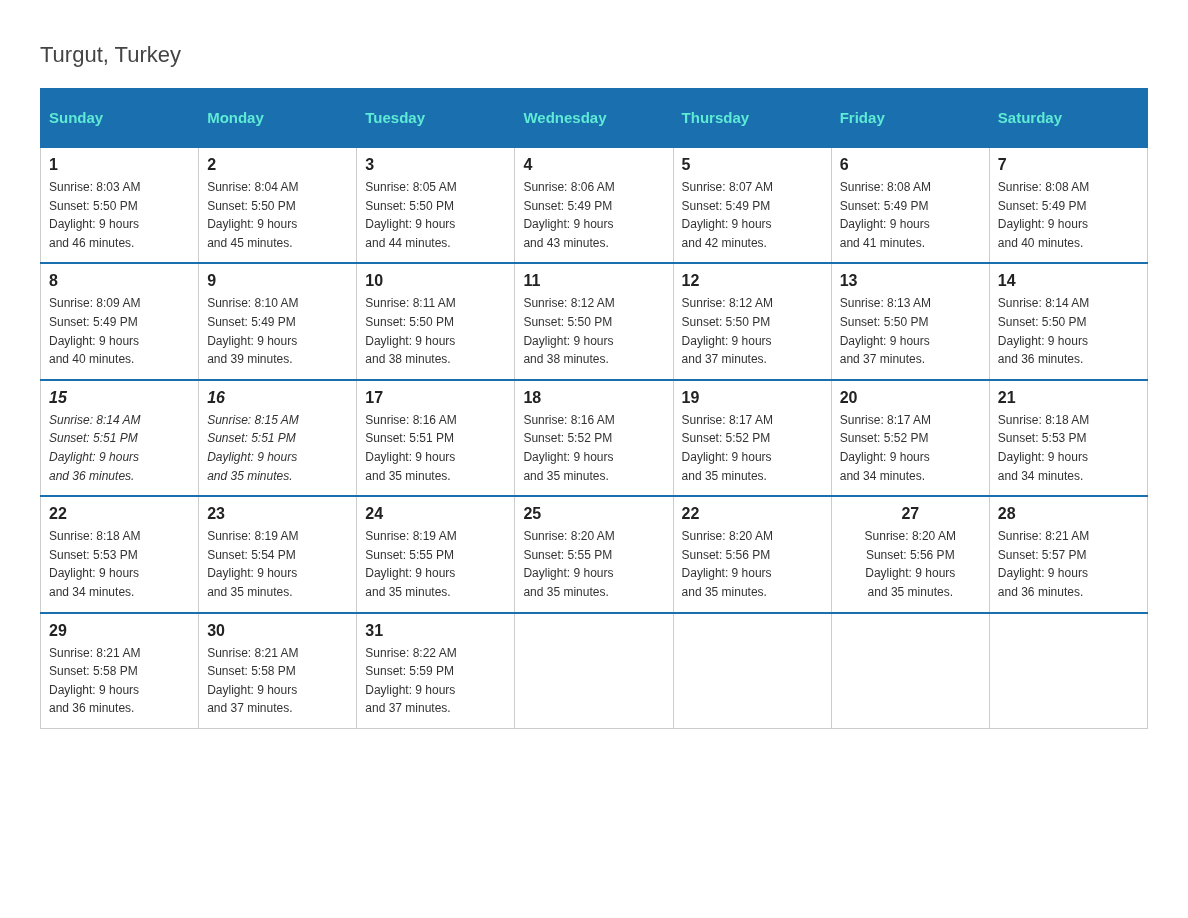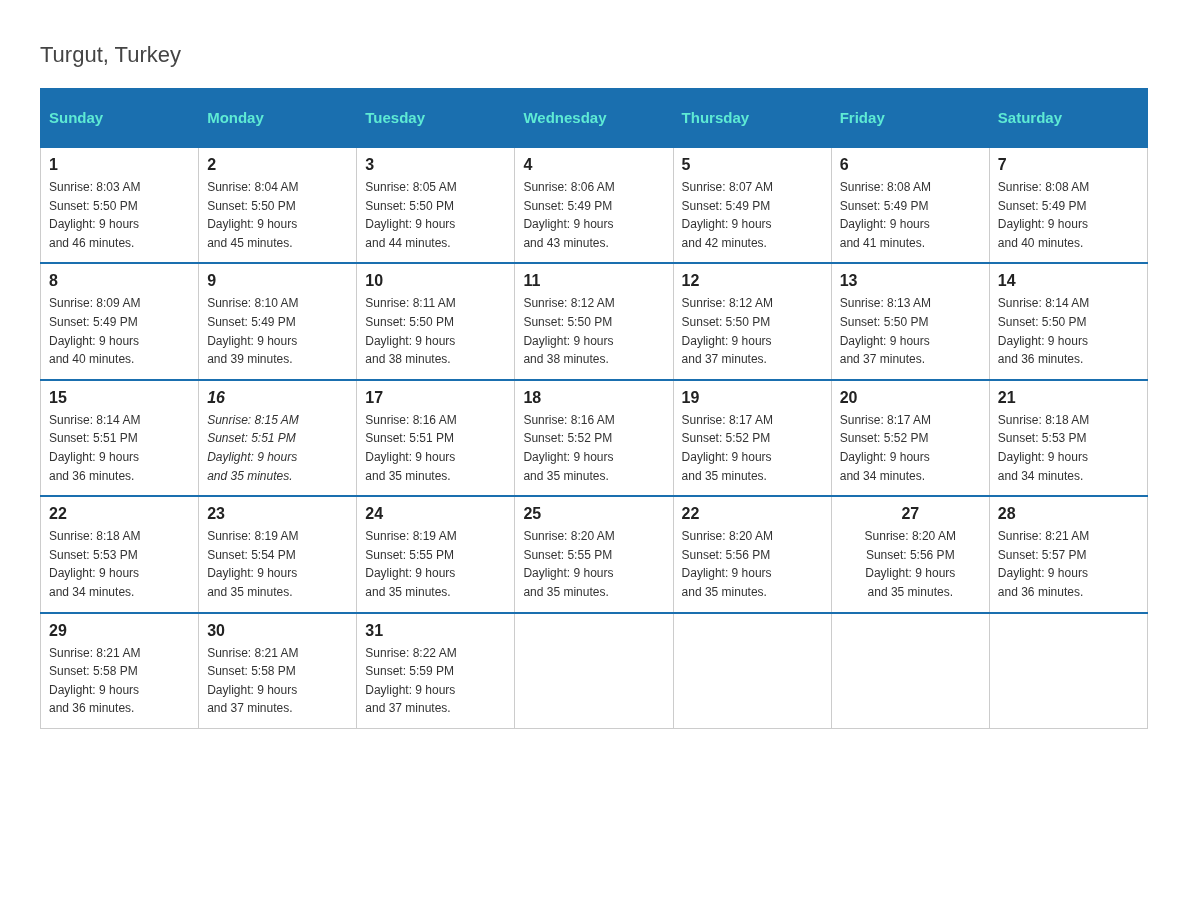--- a/index.html
+++ b/index.html
@@ -176,21 +176,21 @@
         <td style="border-top: 2px solid rgb(26, 111, 175);">
           <span class="day-number">13</span>
           <div class="day-info">Sunrise: 8:13 AM<br>Sunset: 5:50 PM<br>Daylight: 9 hours<br>and 37 minutes.</div>
         </td>
         <td style="border-top: 2px solid rgb(26, 111, 175);">
           <span class="day-number">14</span>
           <div class="day-info">Sunrise: 8:14 AM<br>Sunset: 5:50 PM<br>Daylight: 9 hours<br>and 36 minutes.</div>
         </td>
       </tr>
       <tr>
-        <td style="border-top: 2px solid rgb(26, 111, 175);">
+        <td style="border-top: 2px solid rgb(26, 111, 175); font-style: italic;">
           <span class="day-number">15</span>
           <div class="day-info">Sunrise: 8:14 AM<br>Sunset: 5:51 PM<br>Daylight: 9 hours<br>and 36 minutes.</div>
         </td>
         <td style="border-top: 2px solid rgb(26, 111, 175); font-style: italic;">
           <span class="day-number">16</span>
           <div class="day-info">Sunrise: 8:15 AM<br>Sunset: 5:51 PM<br>Daylight: 9 hours<br>and 35 minutes.</div>
         </td>
         <td style="border-top: 2px solid rgb(26, 111, 175);">
           <span class="day-number">17</span>
           <div class="day-info">Sunrise: 8:16 AM<br>Sunset: 5:51 PM<br>Daylight: 9 hours<br>and 35 minutes.</div>

